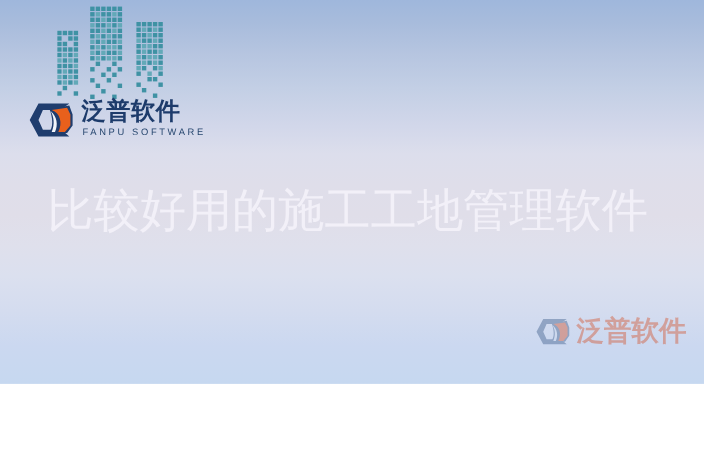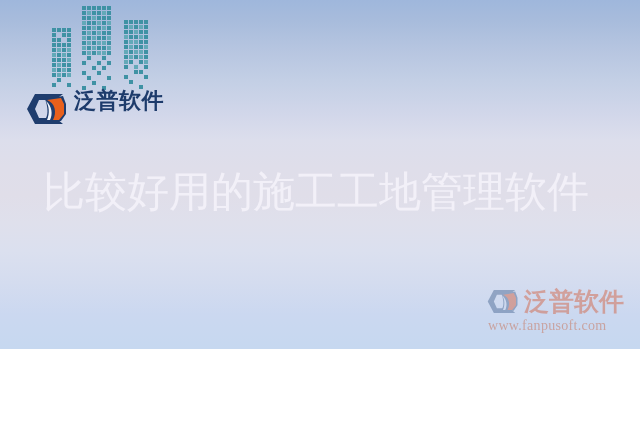--- a/index.html
+++ b/index.html
@@ -327,33 +327,33 @@
       <svg width="44" height="38" viewBox="0 0 44 38">
         <path d="M1 19 L9 5 L37 5 L43 13 L43 25 L36 33 L9 33 Z" fill="none" stroke="#1f3d6e" stroke-width="0"></path>
         <path d="M2 19 L10 4 L38 4 L30 10 L14 10 L10 19 L14 28 L31 28 L38 34 L10 34 Z" fill="#1f3d6e"></path>
         <path d="M20 9 L38 6 L41 14 L41 24 L36 31 L19 31 C24 26 23 17 20 9 Z" fill="#1f3d6e"></path>
         <path d="M22 10 C30 13 32 22 28 30 L34 30 L39 24 L39 14 L36 8 Z" fill="#e8601c"></path>
         <path d="M21 11 C27 16 28 24 25 30 L22 30 C25 23 24 16 21 11 Z" fill="#f3f5fa"></path>
       </svg>
     </div>
     <div class="brand-text-block">
       <div class="brand-cn">泛普软件</div>
+      <div class="brand-en">FANPU SOFTWARE</div>
     </div>
   </div>
 
   <div class="main-title">比较好用的施工工地管理软件</div>
 
   <div class="watermark">
     <div class="wm-row">
       <div class="wm-mark">
         <svg width="34" height="29" viewBox="0 0 44 38">
           <path d="M2 19 L10 4 L38 4 L30 10 L14 10 L10 19 L14 28 L31 28 L38 34 L10 34 Z" fill="#3a5a88"></path>
           <path d="M20 9 L38 6 L41 14 L41 24 L36 31 L19 31 C24 26 23 17 20 9 Z" fill="#3a5a88"></path>
           <path d="M22 10 C30 13 32 22 28 30 L34 30 L39 24 L39 14 L36 8 Z" fill="#d3512a"></path>
           <path d="M21 11 C27 16 28 24 25 30 L22 30 C25 23 24 16 21 11 Z" fill="#ccd8ec"></path>
         </svg>
       </div>
       <div class="wm-cn">泛普软件</div>
     </div>
-    <div class="wm-url">www.fanpusoft.com</div>
   </div>
 
 </div>
 
 </body></html>

